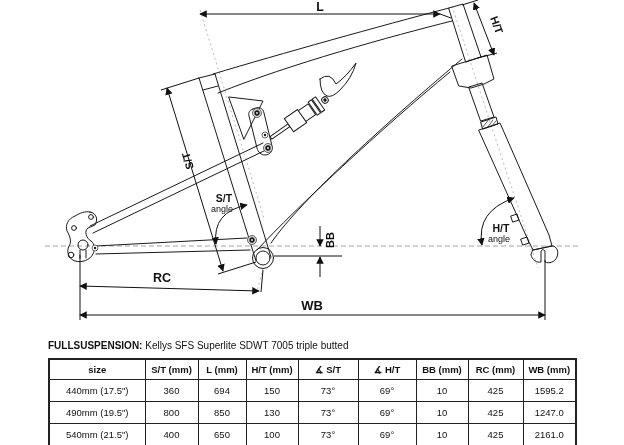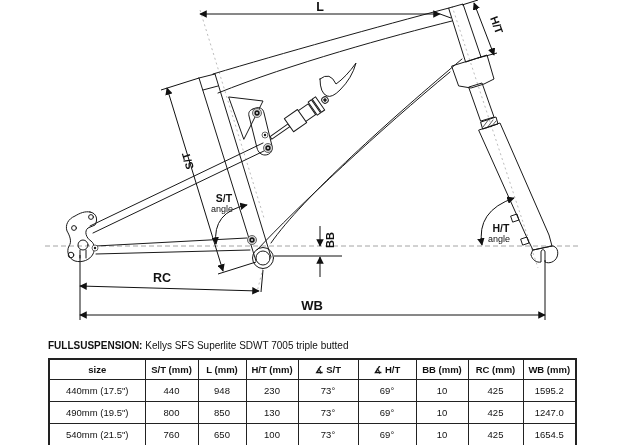--- a/index.html
+++ b/index.html
@@ -190,47 +190,47 @@
           <th>∡ S/T</th>
           <th>∡ H/T</th>
           <th>BB (mm)</th>
           <th>RC (mm)</th>
           <th>WB (mm)</th>
         </tr>
       </thead>
     <tbody>
         <tr>
           <td>440mm (17.5")</td>
-          <td>440</td>
-          <td>948</td>
-          <td>230</td>
+          <td>360</td>
+          <td>694</td>
+          <td>150</td>
           <td>73°</td>
           <td>69°</td>
           <td>10</td>
           <td>425</td>
           <td>1595.2</td>
         </tr>
         <tr>
           <td>490mm (19.5")</td>
           <td>800</td>
           <td>850</td>
           <td>130</td>
           <td>73°</td>
           <td>69°</td>
           <td>10</td>
           <td>425</td>
           <td>1247.0</td>
         </tr>
         <tr>
           <td>540mm (21.5")</td>
-          <td>760</td>
+          <td>400</td>
           <td>650</td>
           <td>100</td>
           <td>73°</td>
           <td>69°</td>
           <td>10</td>
           <td>425</td>
-          <td>1654.5</td>
+          <td>2161.0</td>
         </tr>
       </tbody>
   </table>
 
 </div>
 
 </body></html>

